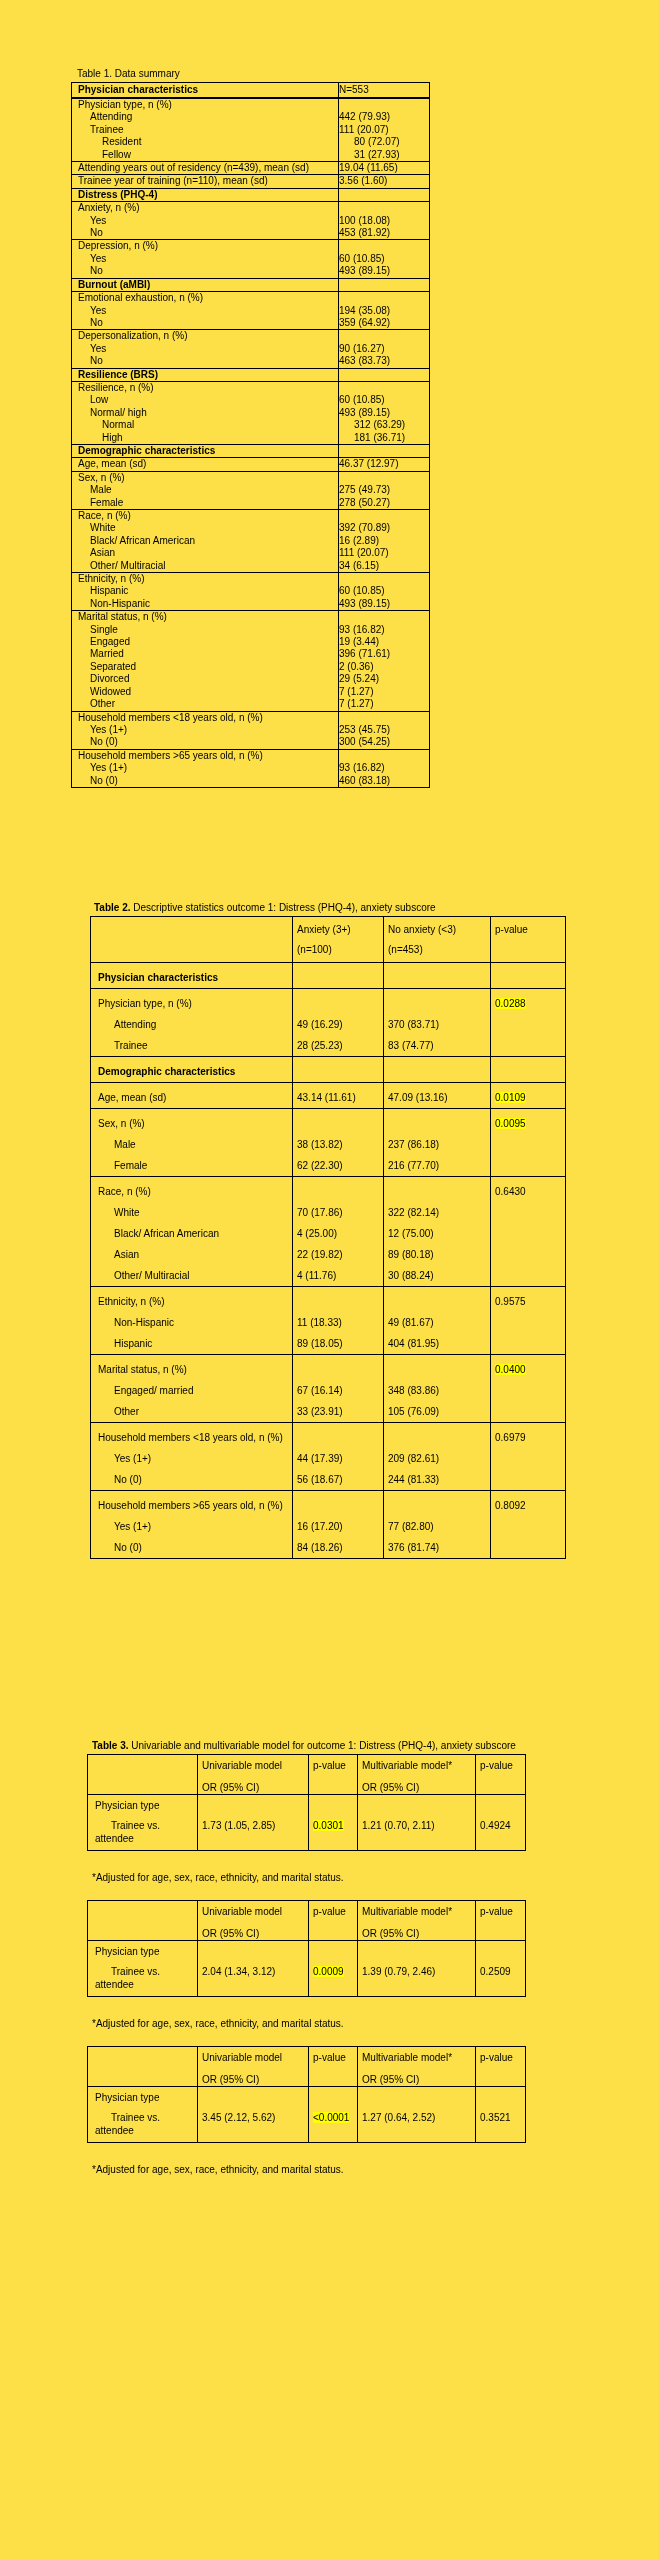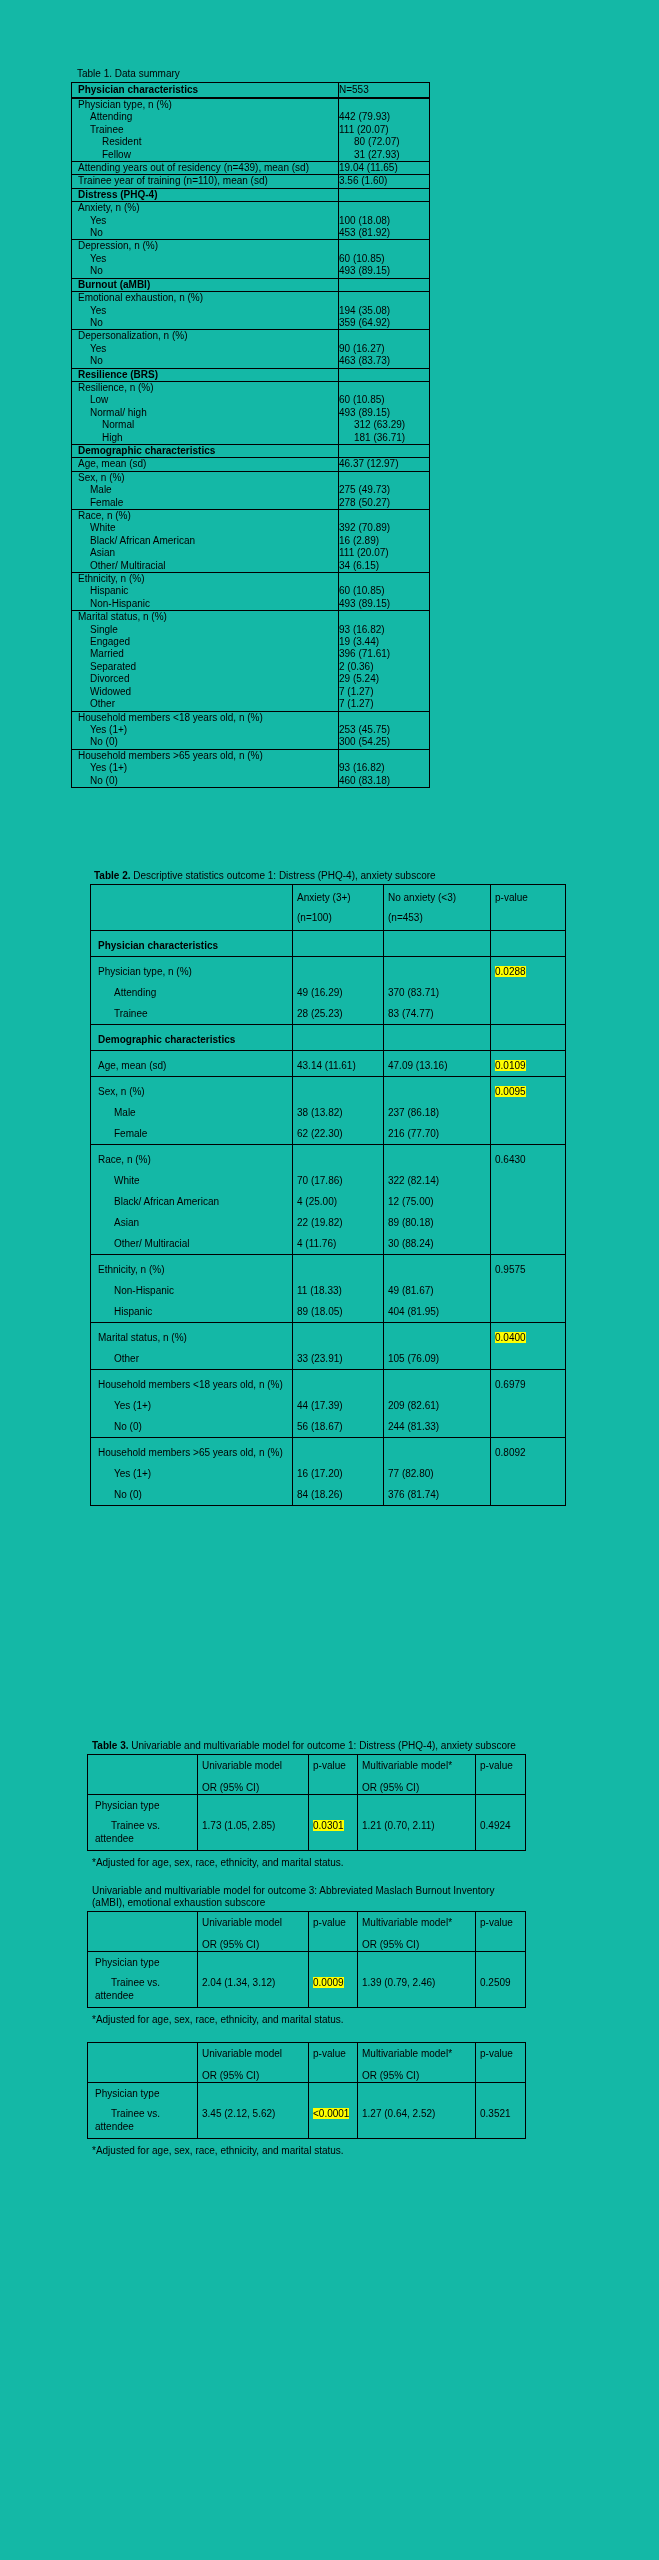--- a/index.html
+++ b/index.html
@@ -1,40 +1,40 @@
 <!DOCTYPE html>
 <html><head>
 <meta charset="utf-8">
 <style>
   * { margin:0; padding:0; box-sizing:border-box; }
   html,body { background:#ffffff; }
   body {
     width:659px; height:2560px; position:relative;
     font-family:"Liberation Sans", sans-serif; color:#000;
   }
-  .page { position:absolute; inset:0; background:#14b8a6; }
+  .page { position:absolute; inset:0; background:#fde047; }
   table { border-collapse:collapse; table-layout:fixed; }
   .b { font-weight:bold; }
   .hl { background:#ffff00; }
 
   
   .t1-block { position:absolute; left:71px; top:68px; width:360px; }
   .t1-title { font-size:10px; line-height:12px; margin-bottom:2px; padding-left:6px; white-space:nowrap; }
   .t1 { width:358px; border:1px solid #000; }
   .t1 td { font-size:10px; line-height:12.4px; vertical-align:top; white-space:nowrap; overflow:hidden; }
   .t1 td.lab { padding-left:6px; }
   .t1 td.val { border-left:1px solid #000; }
   .t1 tr.hd td { border-bottom:2px solid #000; line-height:14px; }
   .t1 tr.rt td { border-top:1px solid #000; }
   .t1 td.i1 { padding-left:18px; }
   .t1 td.i2 { padding-left:30px; }
   .t1 td.vi { padding-left:15px; }
 
   
-  .t2-block { position:absolute; left:90px; top:870px; width:477px; }
+  .t2-block { position:absolute; left:90px; top:902px; width:477px; }
   .t-title { font-size:10px; line-height:12px; margin-bottom:2px; padding-left:4px; }
   .t2 { width:475px; border:1px solid #000; }
   .t2 td { font-size:10px; vertical-align:top; border-left:1px solid #000; padding:0 4px; white-space:nowrap; overflow:hidden; }
   .t2 td:first-child { border-left:none; padding-left:7px; }
   .t2 tr.t2-head td { border-bottom:1px solid #000; height:46px; padding-top:3px; }
   .t2 tr.t2-head div { line-height:20px; }
   .t2 tbody td { line-height:21px; }
   .t2 tbody tr.rt td { border-top:1px solid #000; padding-top:4px; }
   .t2 tbody tr.ind td:first-child { padding-left:23px; }
 
@@ -45,21 +45,21 @@
   .t3 { width:438px; border:1px solid #000; }
   .t3 td { font-size:10px; vertical-align:top; border-left:1px solid #000; padding:4px 4px 0 4px; overflow:hidden; }
   .t3 td:first-child { border-left:none; padding-left:7px; }
   .t3 tr.t3-head td { border-bottom:1px solid #000; height:26px; }
   .t3 tr.t3-head div { line-height:13px; white-space:nowrap; }
   .t3 tr.t3-head div.ln2 { margin-top:9px; }
   .t3 tr.t3-body td { height:56px; }
   .t3 .labwrap div { line-height:13px; white-space:nowrap; }
   .t3 .rl1 { margin-top:7px; padding-left:16px; }
   .t3 .vv { margin-top:20px; line-height:13px; white-space:nowrap; }
-  .footnote { font-size:10px; line-height:12px; margin-top:6px; padding-left:5px; }
+  .footnote { font-size:10px; line-height:12px; margin-top:21px; padding-left:5px; }
 </style>
 </head>
 <body>
 
 <div class="page">
 
   <section class="t1-block">
     <div class="t1-title">Table 1. Data summary</div>
     <table class="t1">
       <colgroup>
@@ -495,20 +495,26 @@
             <td><span></span></td>
           </tr>
 
           <tr class="rt">
             <td>Marital status, n (%)</td>
             <td></td>
             <td></td>
             <td><span class="hl">0.0400</span></td>
           </tr>
 
+          <tr class="ind">
+            <td>Engaged/ married</td>
+            <td>67 (16.14)</td>
+            <td>348 (83.86)</td>
+            <td><span></span></td>
+          </tr>
 
           <tr class="ind">
             <td>Other</td>
             <td>33 (23.91)</td>
             <td>105 (76.09)</td>
             <td><span></span></td>
           </tr>
 
           <tr class="rt">
             <td>Household members &lt;18 years old, n (%)</td>
@@ -605,23 +611,20 @@
             <td>
                 <div class="vv">0.4924</div>
               </td>
           </tr>
           </tbody>
         </table>
         <div class="footnote">*Adjusted for age, sex, race, ethnicity, and marital status.</div>
       </section>
 
       <section class="model-block">
-        <div class="t-title">
-          <span class="b"></span><span>Univariable and multivariable model for outcome 3: Abbreviated Maslach Burnout Inventory (aMBI), emotional exhaustion subscore</span>
-        </div>
         <table class="t3">
           <colgroup>
             <col style="width:110px">
             <col style="width:111px">
             <col style="width:49px">
             <col style="width:118px">
             <col style="width:50px">
           </colgroup>
           <tbody>
           <tr class="t3-head">

